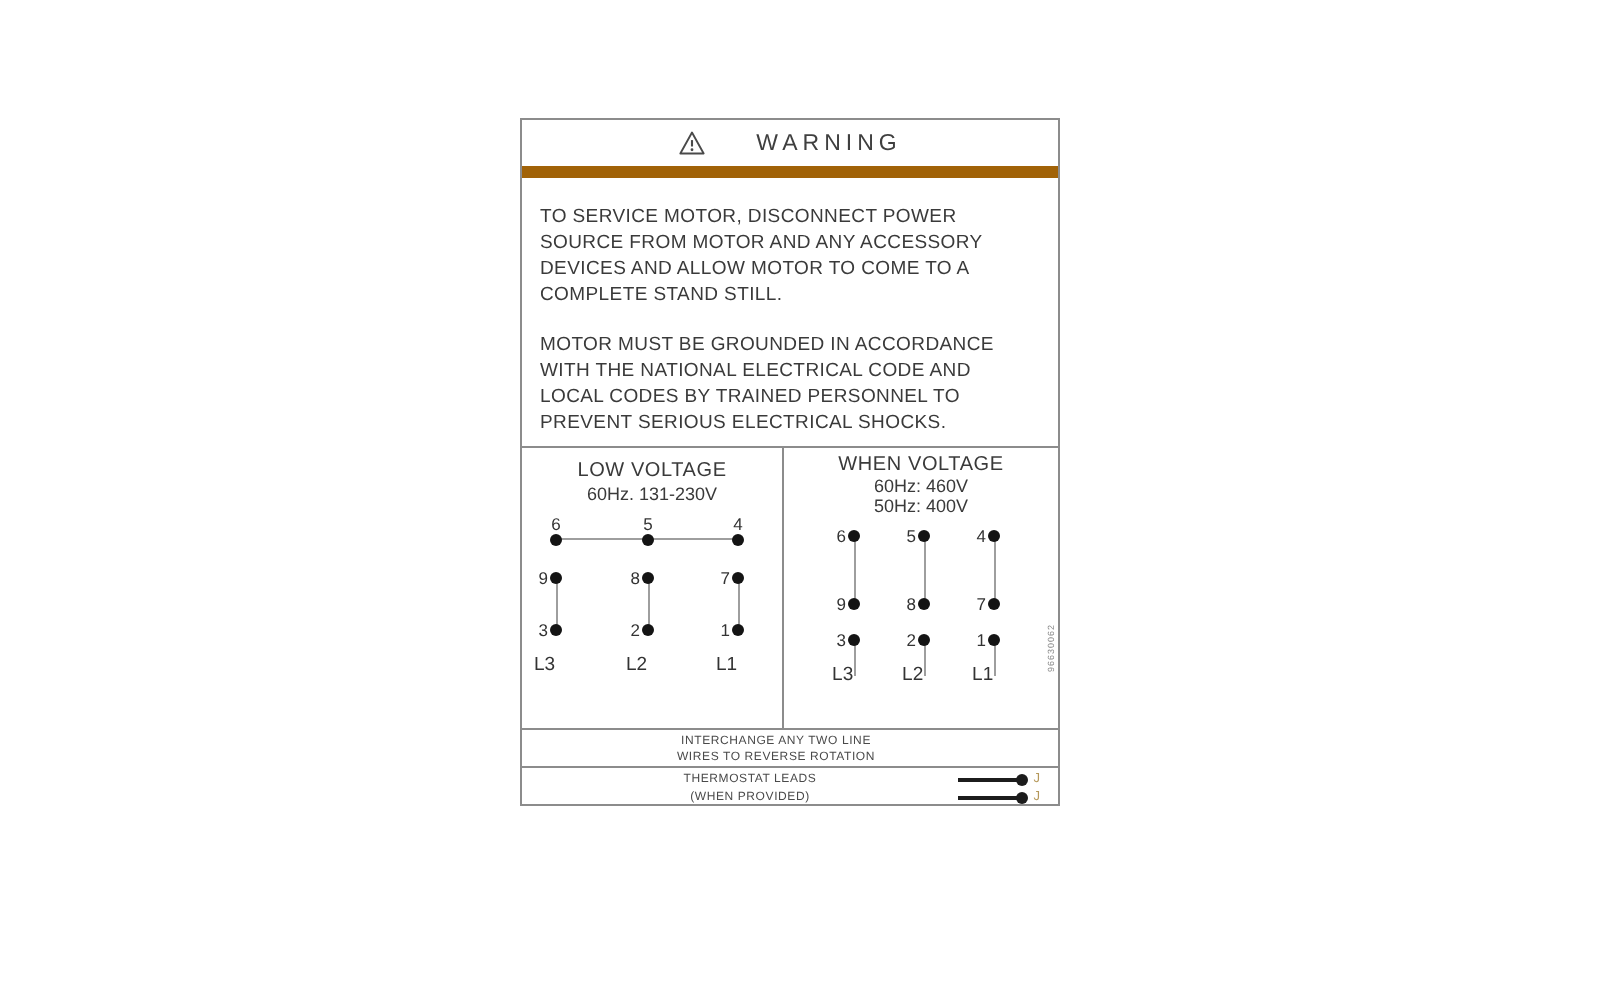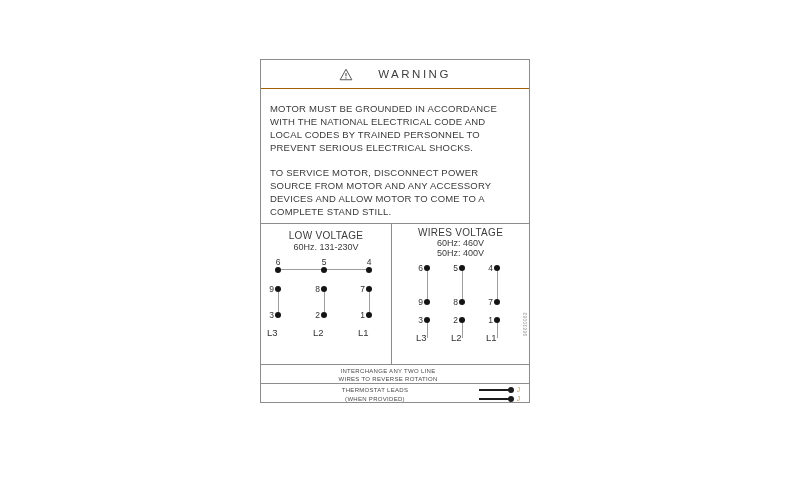--- a/index.html
+++ b/index.html
@@ -3,21 +3,21 @@
 <meta charset="utf-8">
 <style>
   * { margin:0; padding:0; box-sizing:border-box; }
   html,body { width:800px; height:492px; background:#ffffff; font-family:"Liberation Sans", sans-serif; overflow:hidden; }
   .page { position:relative; width:800px; height:492px; background:#ffffff; }
 
   .label { position:absolute; left:260px; top:59px; width:270px; height:344px;
            border:1px solid #8c8c8c; background:#ffffff; color:#3d3d3d; }
 
   
-  .hdr { position:absolute; left:0; top:0; width:100%; height:29px; border-bottom:1px solid #a16207;
+  .hdr { position:absolute; left:0; top:0; width:100%; height:29px; border-bottom:6px solid #a16207;
          display:flex; align-items:center; justify-content:center; gap:25px; }
   .hdr-title { font-size:11.5px; letter-spacing:2.5px; color:#3f3f3f; }
 
   
   .body-text { position:absolute; left:0; top:29px; width:100%; height:134px; padding:13px 8px 0 9px; }
   .para { font-size:9.5px; line-height:13px; white-space:pre-line; color:#3a3a3a; letter-spacing:0.2px; }
   .para + .para { margin-top:12px; }
 
   
   .volt { position:absolute; left:0; top:163px; width:100%; height:141px; border-top:1px solid #8c8c8c; display:flex; }
@@ -69,28 +69,28 @@
         <svg width="14" height="13" viewBox="0 0 24 22">
           <path d="M12 2 L22 20 L2 20 Z" fill="none" stroke="#4a4a4a" stroke-width="1.6" stroke-linejoin="round"></path>
           <line x1="12" y1="8.5" x2="12" y2="14" stroke="#4a4a4a" stroke-width="1.8"></line>
           <circle cx="12" cy="16.8" r="1.2" fill="#4a4a4a"></circle>
         </svg>
       </span>
       <span class="hdr-title">WARNING</span>
     </div>
 
     <div class="body-text">
+      <div class="para">TO SERVICE MOTOR, DISCONNECT POWER
+SOURCE FROM MOTOR AND ANY ACCESSORY
+DEVICES AND ALLOW MOTOR TO COME TO A
+COMPLETE STAND STILL.</div>
       <div class="para">MOTOR MUST BE GROUNDED IN ACCORDANCE
 WITH THE NATIONAL ELECTRICAL CODE AND
 LOCAL CODES BY TRAINED PERSONNEL TO
 PREVENT SERIOUS ELECTRICAL SHOCKS.</div>
-      <div class="para">TO SERVICE MOTOR, DISCONNECT POWER
-SOURCE FROM MOTOR AND ANY ACCESSORY
-DEVICES AND ALLOW MOTOR TO COME TO A
-COMPLETE STAND STILL.</div>
     </div>
 
     <div class="volt">
 
       <div class="vcol lv">
         <div class="vtitle">LOW VOLTAGE</div>
         <div class="vsub">60Hz. 131-230V</div>
 
         <div class="wire h" style="left:17px; top:45px; width:91px;"></div>
 
@@ -117,21 +117,21 @@
         <span class="tnum lft" style="left:3px; top:86px;">3</span>
         <span class="tnum lft" style="left:49px; top:86px;">2</span>
         <span class="tnum lft" style="left:94px; top:86px;">1</span>
 
         <span class="lline" style="left:6px; top:103px;">L3</span>
         <span class="lline" style="left:52px; top:103px;">L2</span>
         <span class="lline" style="left:97px; top:103px;">L1</span>
       </div>
 
       <div class="vcol hv">
-        <div class="vtitle">WIRES VOLTAGE</div>
+        <div class="vtitle">WHEN VOLTAGE</div>
         <div class="vsub s60">60Hz: 460V</div>
         <div class="vsub s50">50Hz: 400V</div>
 
         <div class="wire v" style="left:35px; top:44px; height:34px;"></div>
         <div class="wire v" style="left:70px; top:44px; height:34px;"></div>
         <div class="wire v" style="left:105px; top:44px; height:34px;"></div>
 
         <div class="wire v" style="left:35px; top:96px; height:18px;"></div>
         <div class="wire v" style="left:70px; top:96px; height:18px;"></div>
         <div class="wire v" style="left:105px; top:96px; height:18px;"></div>

